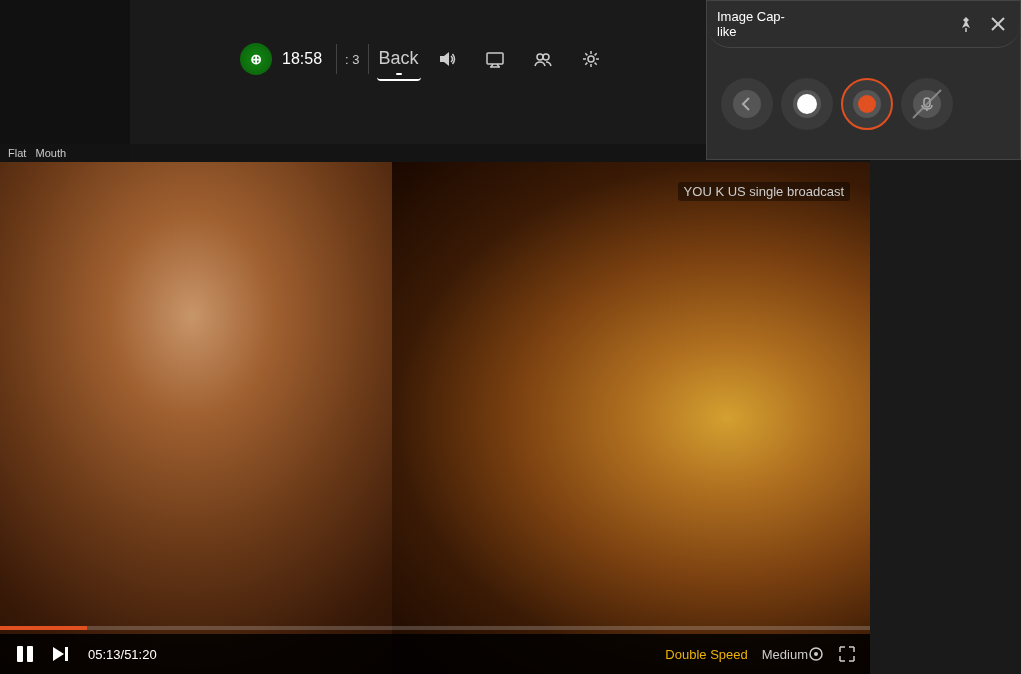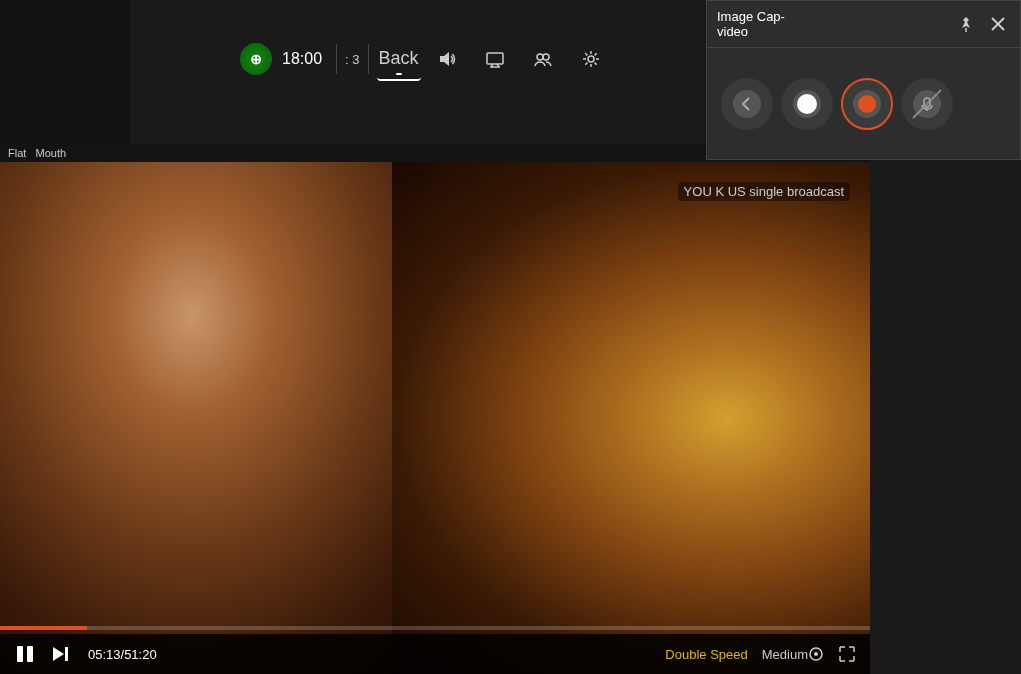--- a/index.html
+++ b/index.html
@@ -265,20 +265,21 @@
       display: flex;
       flex-direction: column;
     }
 
     .panel-header {
       display: flex;
       align-items: center;
       justify-content: space-between;
       padding: 8px 10px;
       border-bottom: 1px solid #444;
+      border-radius: 23px;
     }
 
     .panel-title {
       color: #fff;
       font-size: 13px;
       font-weight: 500;
     }
 
     .panel-header-icons {
       display: flex;
@@ -391,21 +392,21 @@
   </style>
 </head>
 <body>
 
 <div class="side-dark side-dark-left"></div>
 
 <div class="side-dark side-dark-right"></div>
 
 <div class="xbox-bar">
   <div class="xbox-logo">⊕</div>
-  <span class="xbox-time">18:00</span>
+  <span class="xbox-time">18:58</span>
   <div class="xbox-bar-divider"></div>
   <span class="num-badge">: <span>3</span></span>
   <div class="xbox-bar-divider"></div>
 
   <div class="xbox-bar-btn active">
     <span>Back</span>
     <div class="badge"></div>
   </div>
 
   <div class="xbox-bar-btn">
@@ -505,21 +506,21 @@
       <path d="M2,2 L7,2 M2,2 L2,7 M16,2 L11,2 M16,2 L16,7 M2,16 L7,16 M2,16 L2,11 M16,16 L11,16 M16,16 L16,11" stroke="#ccc" stroke-width="1.5" fill="none"></path>
     </svg>
   </div>
 </div>
 
 <div class="image-capture-panel">
 
   <div class="panel-header">
     <div class="panel-title">
       <span>Image Cap-</span><br>
-      <span>video</span>
+      <span>like</span>
     </div>
     <div class="panel-header-icons">
       <div class="panel-icon-btn">
 
         <svg width="18" height="18" viewBox="0 0 18 18">
           <path d="M9,2 L12,5 L10,7 L13,13 L9,11 L5,13 L8,7 L6,5 Z" fill="#ccc"></path>
           <line x1="9" y1="13" x2="9" y2="17" stroke="#ccc" stroke-width="1.5"></line>
         </svg>
       </div>
       <div class="panel-icon-btn">

